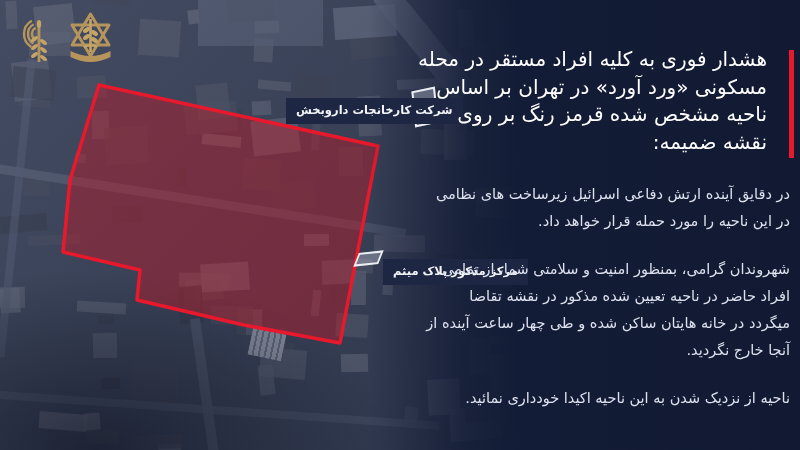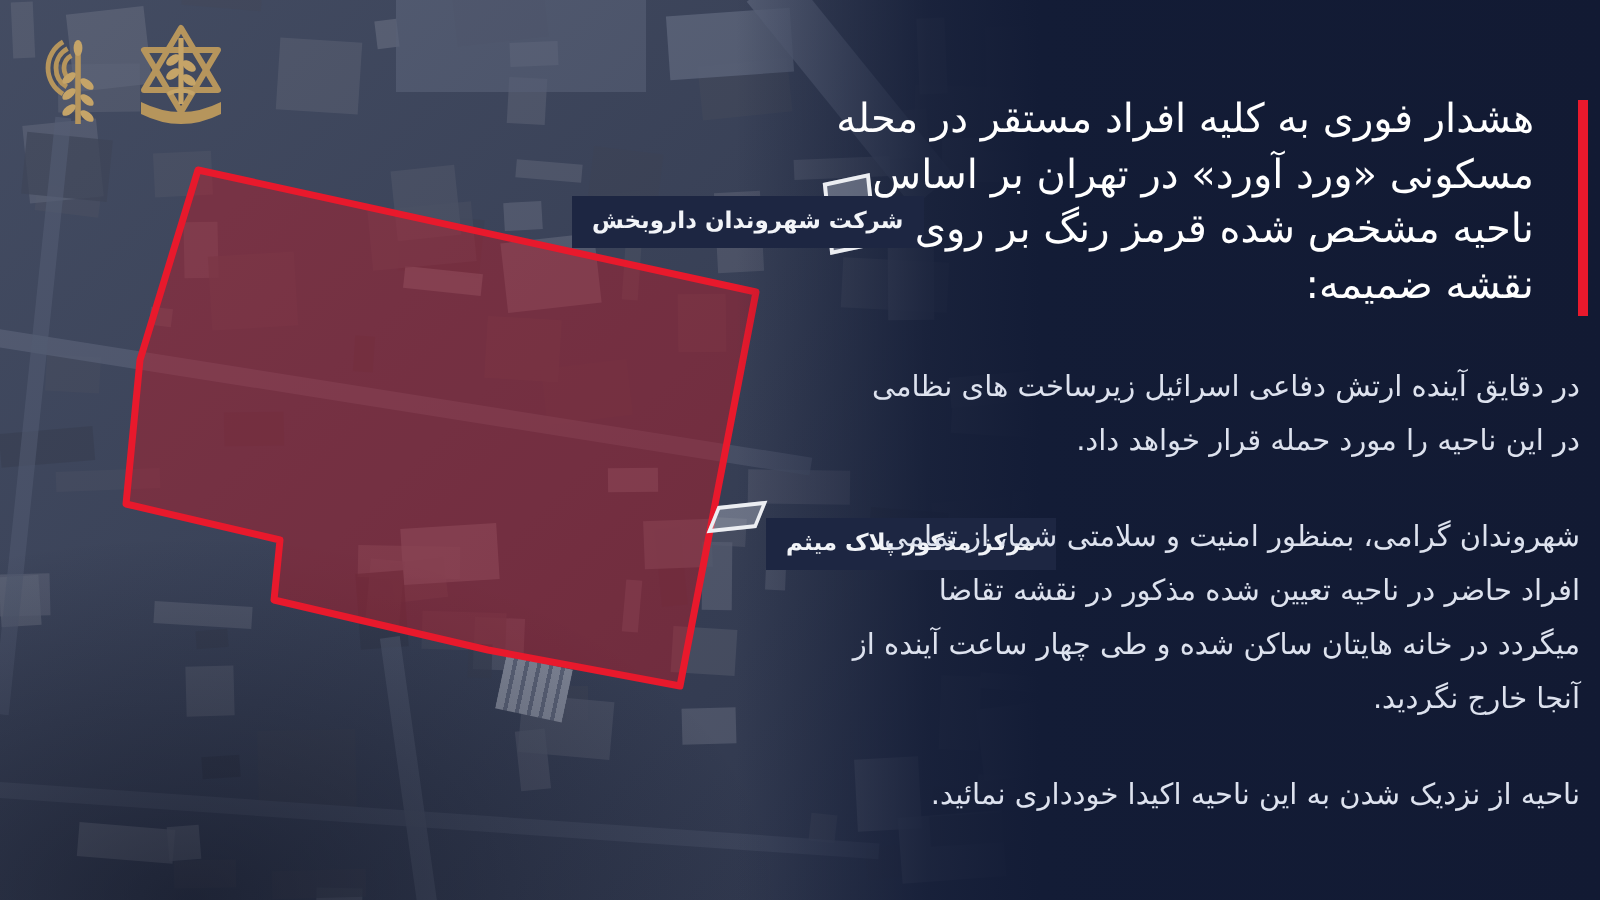--- a/index.html
+++ b/index.html
@@ -174,21 +174,21 @@
     <div id="vignette"></div>
   </div>
 
   <svg id="zone-svg" viewBox="0 0 800 450">
     <polygon points="99,85 378,146 340,343 244,325 137,300 140,270 63,252 70,180" stroke-width="3.5" stroke-linejoin="round" fill="rgba(198,24,36,0.42)" stroke="#e8192c"></polygon>
   </svg>
 
   <div id="panel-fade"></div>
 
   <div class="marker" id="marker-1"></div>
-  <div class="map-label" id="label-1">شرکت شهروندان داروبخش</div>
+  <div class="map-label" id="label-1">شرکت کارخانجات داروبخش</div>
   <div class="marker" id="marker-2"></div>
   <div class="map-label" id="label-2">مرکز مذکور پلاک میثم</div>
 
   <div id="logos">
     <span>
       <svg width="42" height="54" viewBox="0 0 42 54">
         <g stroke="#b6955c" stroke-width="2.4" fill="none">
           <circle cx="21" cy="22" r="7" stroke-dasharray="0 14.66 14.66 44"></circle>
           <circle cx="21" cy="22" r="11" stroke-dasharray="0 23.04 23.04 70"></circle>
           <circle cx="21" cy="22" r="15" stroke-dasharray="0 31.40 31.40 95"></circle>

